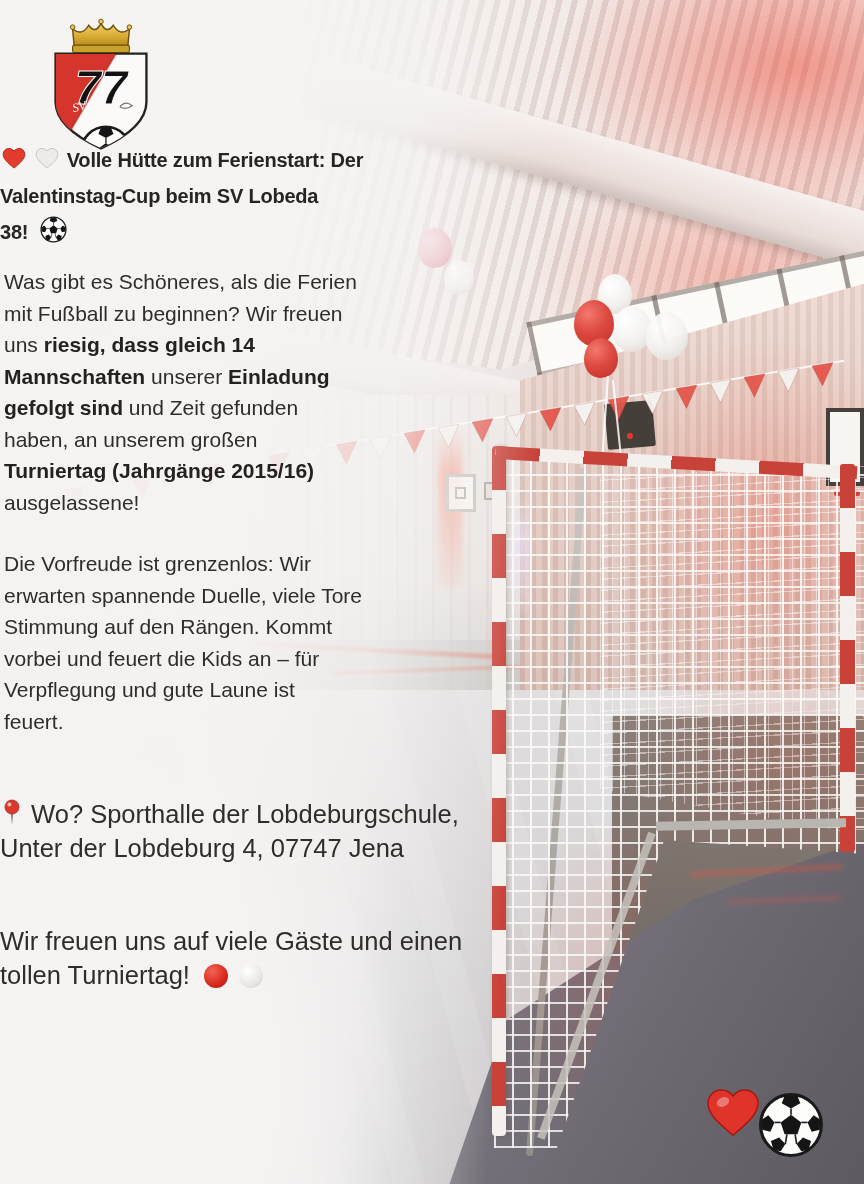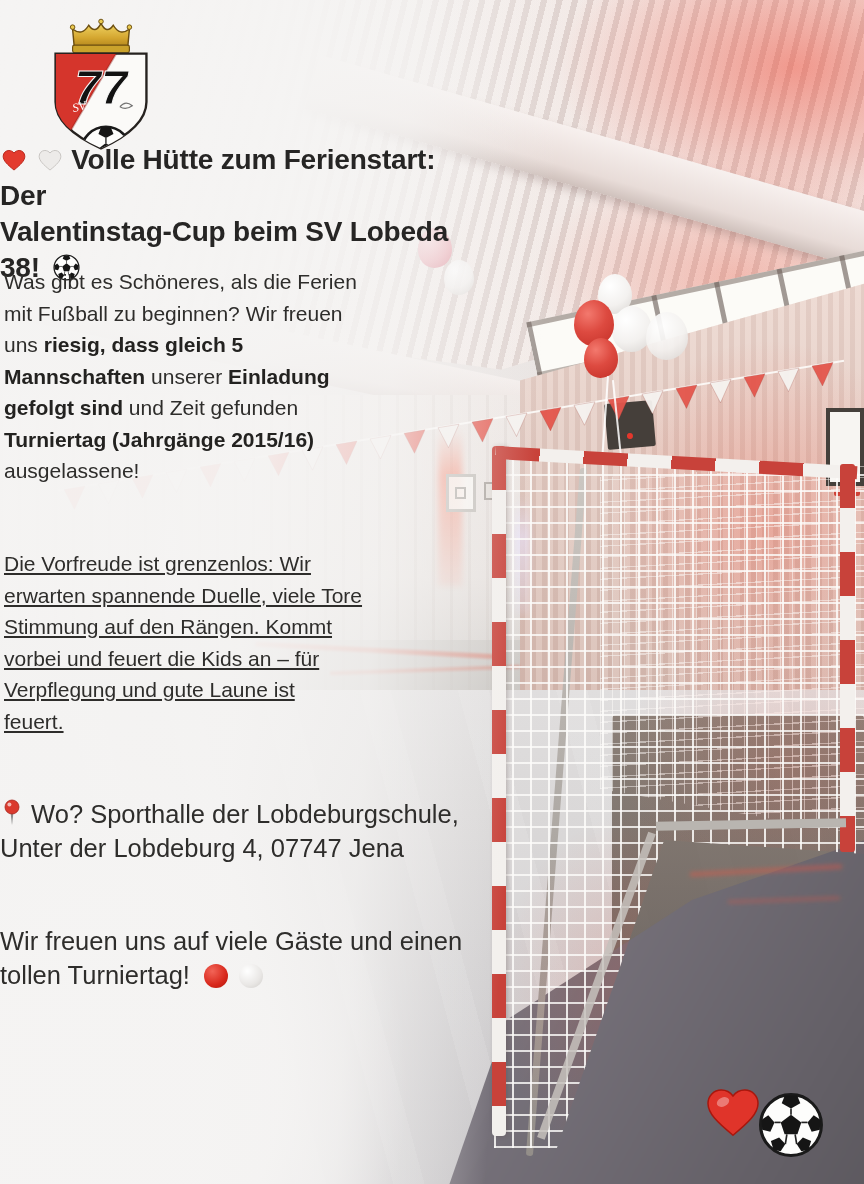--- a/index.html
+++ b/index.html
@@ -93,28 +93,28 @@
     linear-gradient(94deg,rgba(245,244,243,.97) 0%,rgba(245,244,243,.95) 30%,rgba(245,244,243,.75) 44%,rgba(245,244,243,0) 60%),
     radial-gradient(520px 310px at 16% 10%,rgba(245,244,243,.96),rgba(245,244,243,0) 74%),
     radial-gradient(46% 40% at 14% 92%,rgba(240,238,238,.95) 0 40%,rgba(240,238,238,0) 72%);}
 
   
   .crest{left:42px;top:12px;width:118px;height:142px;}
 
   
   .content{left:36px;top:0;width:540px;color:#2e2d2b;}
   .title{position:absolute;left:0;top:142px;width:480px;margin:0;
-    font-size:28px;line-height:36px;font-weight:bold;color:#262524;letter-spacing:-.2px;}
+    font-size:20px;line-height:36px;font-weight:bold;color:#262524;letter-spacing:-.2px;}
   .t-line{display:block;}
   .ic{display:inline-block;vertical-align:-4px;}
   .ic svg{display:block;}
   .body{position:absolute;left:0;width:474px;margin:4px;font-size:21px;line-height:31.5px;}
   .body b{font-weight:bold;color:#232220;}
   .p-intro{top:262px;}
-  .p-excite{top:544px;text-decoration:underline;}
+  .p-excite{top:544px;}
   .ln{display:block;}
   .details{position:absolute;left:0;top:797px;width:540px;font-size:25.5px;line-height:34px;}
   .d-line{white-space:nowrap;}
   .closing{position:absolute;left:0;top:924px;width:500px;margin:0;font-size:25.5px;line-height:34px;}
   .c-line{display:block;}
   .dot{display:inline-block;width:24px;height:24px;border-radius:50%;vertical-align:-4px;margin-left:7px;}
   .dot.red{background:radial-gradient(circle at 35% 30%,#f26457,#d8281c 60%,#b01409);}
   .dot.white{background:radial-gradient(circle at 35% 30%,#ffffff,#e9e7e5 60%,#cfccc9);margin-left:4px;}
 
   .footer-heart{left:702px;top:1082px;width:62px;height:60px;}
@@ -282,23 +282,24 @@
           <svg width="27" height="27" viewBox="0 0 64 64">
               <use href="#ball"></use>
             </svg>
         </span>
       </span>
     </h1>
 
     <p class="body p-intro">
         <span class="ln"><span>Was gibt es Schöneres, als die Ferien</span></span>
         <span class="ln"><span>mit Fußball zu beginnen? Wir freuen</span></span>
-        <span class="ln"><span>uns </span><b>riesig, dass gleich 5</b></span>
+        <span class="ln"><span>uns </span><b>riesig, dass gleich 14</b></span>
         <span class="ln"><b>Mannschaften</b><span> unserer </span><b>Einladung</b></span>
         <span class="ln"><b>gefolgt sind</b><span> und Zeit gefunden</span></span>
+        <span class="ln"><span>haben, an unserem großen</span></span>
         <span class="ln"><b>Turniertag (Jahrgänge 2015/16)</b></span>
         <span class="ln"><span>ausgelassene!</span></span>
       </p>
     <p class="body p-excite">
         <span class="ln"><span>Die Vorfreude ist grenzenlos: Wir</span></span>
         <span class="ln"><span>erwarten spannende Duelle, viele Tore</span></span>
         <span class="ln"><span>Stimmung auf den Rängen. Kommt</span></span>
         <span class="ln"><span>vorbei und feuert die Kids an – für</span></span>
         <span class="ln"><span>Verpflegung und gute Laune ist</span></span>
         <span class="ln"><span>feuert.</span></span>

